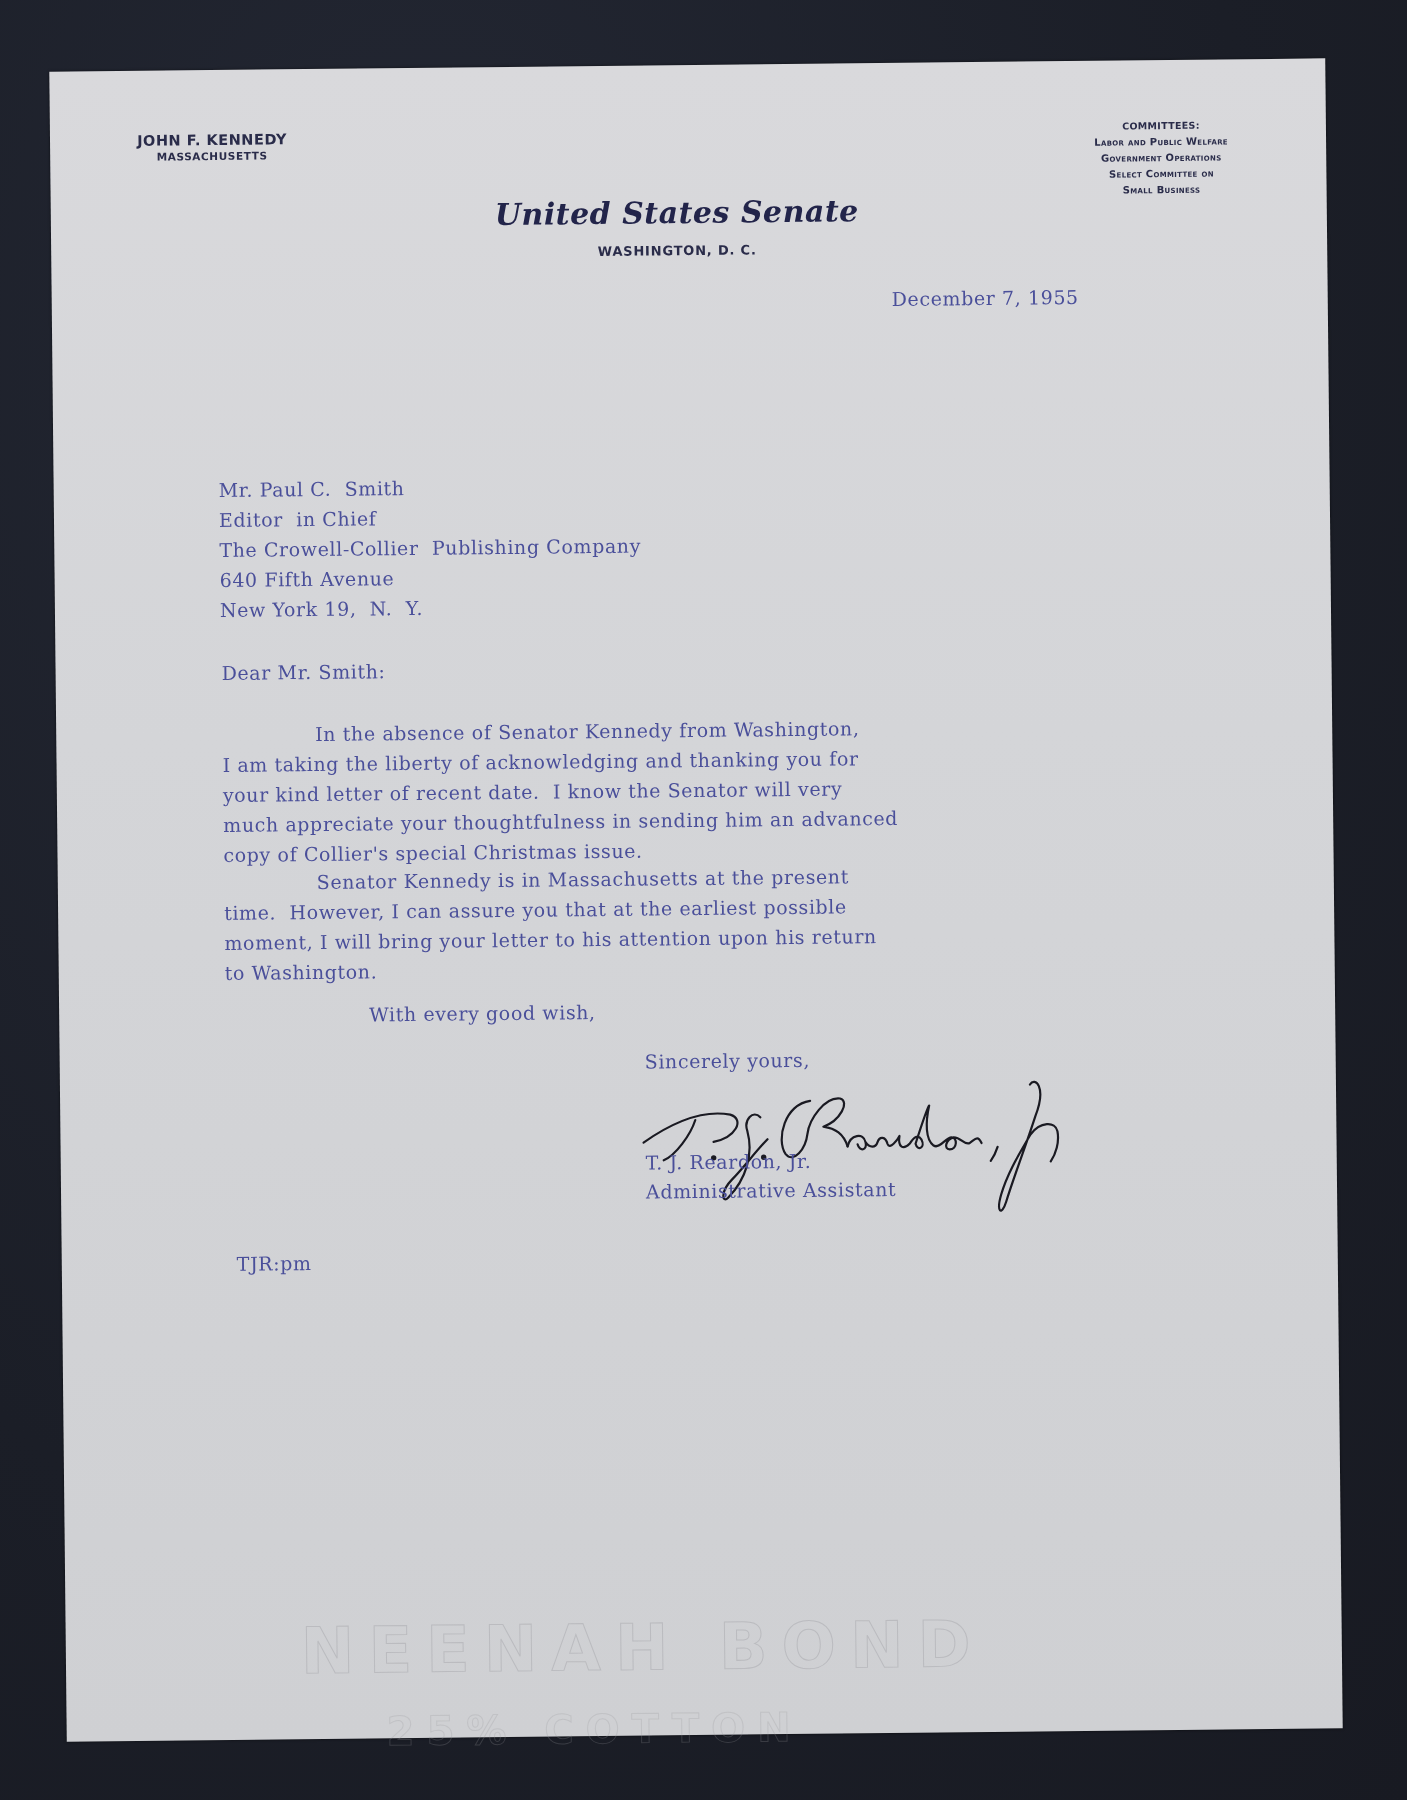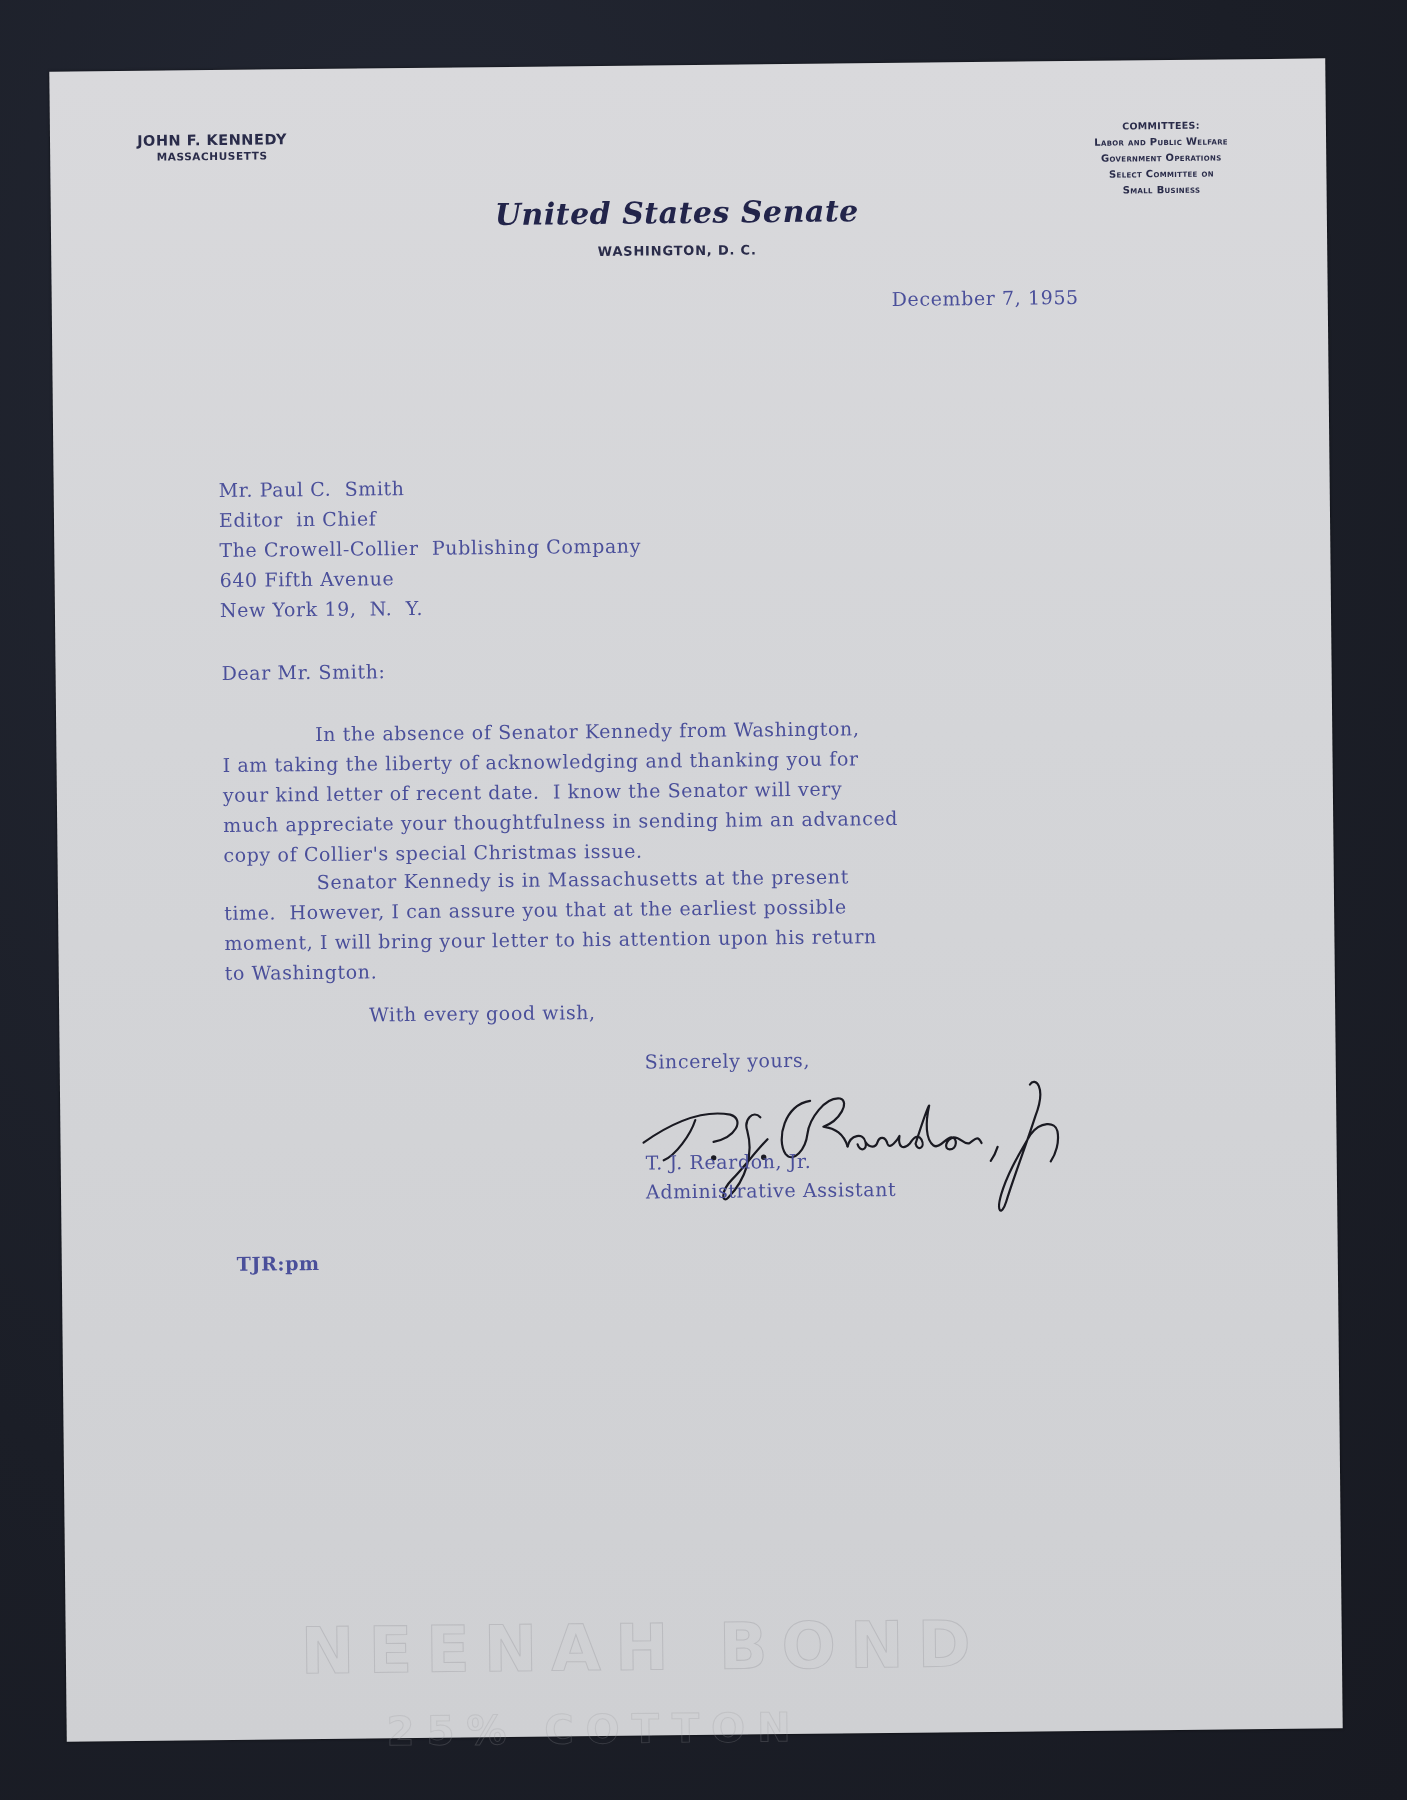--- a/index.html
+++ b/index.html
@@ -143,21 +143,20 @@
     .signer {
       position: absolute;
       left: 585px;
       top: 1083px;
       line-height: 29px;
     }
     .initials {
       position: absolute;
       left: 175px;
       top: 1183px;
-      font-weight: bold;
     }
     .watermark {
       position: absolute;
       left: 235px;
       top: 1545px;
       font-family: "DejaVu Sans", sans-serif;
       font-weight: bold;
       font-size: 64px;
       letter-spacing: 14px;
       color: transparent;

